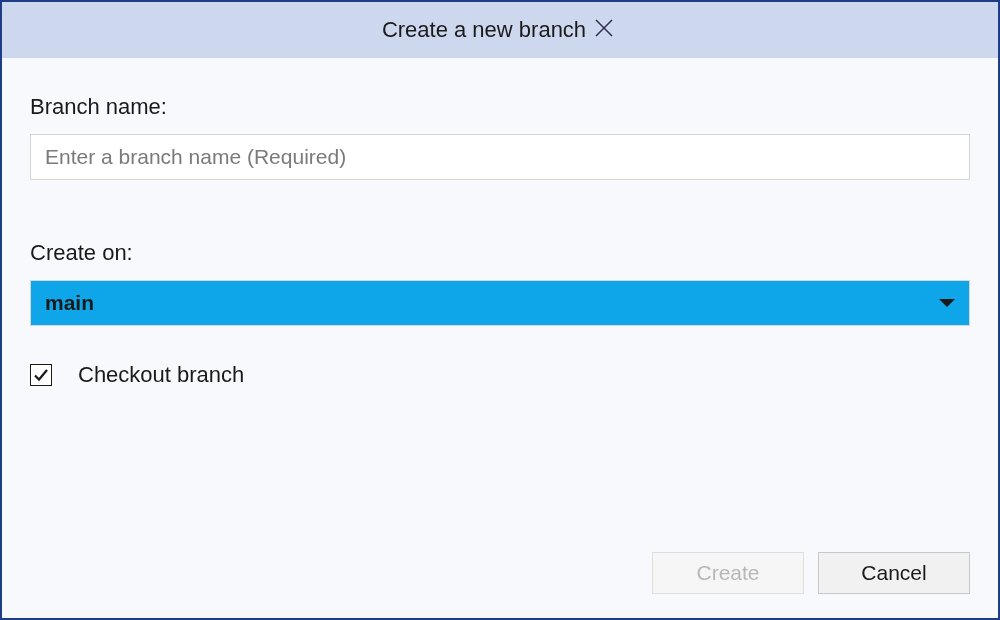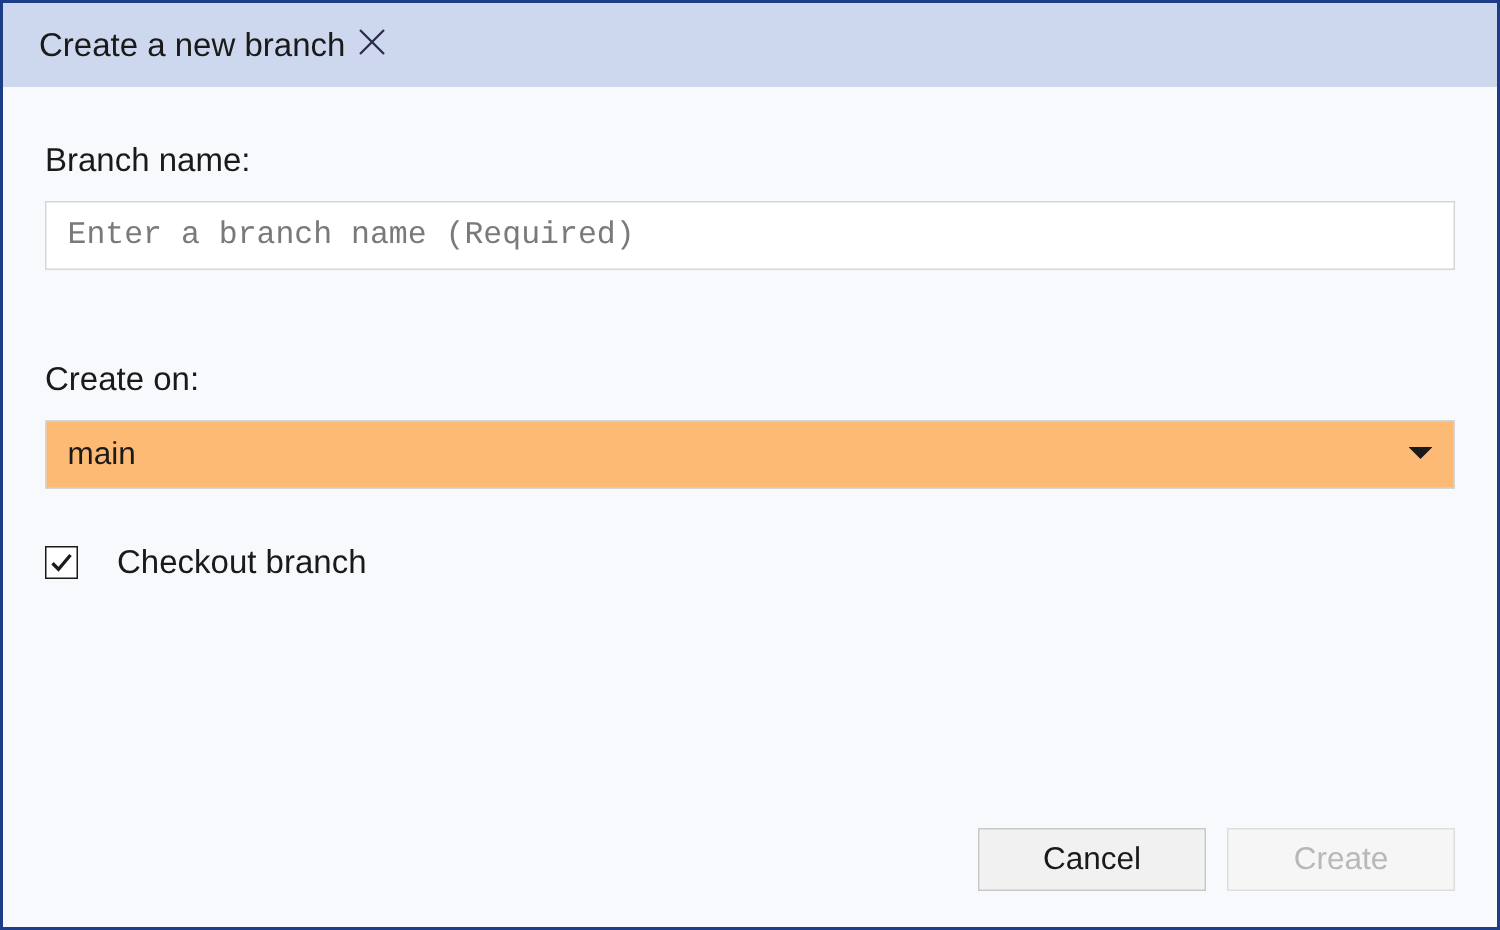--- a/index.html
+++ b/index.html
@@ -20,21 +20,21 @@
       border: 2px solid #1d3e87;
       background: #f7f9fc;
       display: flex;
       flex-direction: column;
     }
     .titlebar {
       background: #cdd8ef;
       height: 56px;
       display: flex;
       align-items: center;
-      justify-content: flex-start;
+      justify-content: center;
       padding: 0 20px 0 24px;
     }
     .titlebar-title {
       font-size: 22px;
       color: #1a1a1a;
       font-weight: 400;
     }
     .close-btn {
       width: 36px;
       height: 36px;
@@ -62,39 +62,40 @@
       margin-bottom: 14px;
     }
     .text-input {
       width: 100%;
       height: 46px;
       border: 1px solid #d6d6d6;
       background: #ffffff;
       font-size: 21px;
       padding: 0 14px;
       color: #1a1a1a;
-      font-family: Liberation Mono, monospace;
+      font-family: Liberation Sans, sans-serif;
       outline: none;
     }
     .text-input::placeholder {
       color: #7a7a7a;
     }
     .spacer-1 {
       height: 60px;
     }
     .dropdown {
       width: 100%;
       height: 46px;
       border: 1px solid #d6d6d6;
-      background: #fdba74;
+      background: #0ea5e9;
       display: flex;
       align-items: center;
       justify-content: space-between;
       padding: 0 14px;
       cursor: pointer;
+      font-weight: bold;
     }
     .dropdown-value {
       font-size: 21px;
       color: #1a1a1a;
     }
     .dropdown-arrow {
       color: #1a1a1a;
     }
     .dropdown-arrow svg {
       width: 16px;
@@ -198,17 +199,17 @@
         <svg viewBox="0 0 16 16">
             <polyline points="2,8.5 6,12.5 14,3"></polyline>
           </svg>
       </span>
       <span class="checkbox-label">Checkout branch</span>
     </div>
 
   </div>
 
   <div class="footer">
+    <button class="btn disabled">Create</button>
     <button class="btn">Cancel</button>
-    <button class="btn disabled">Create</button>
   </div>
 
 </div>
 
 </body></html>

